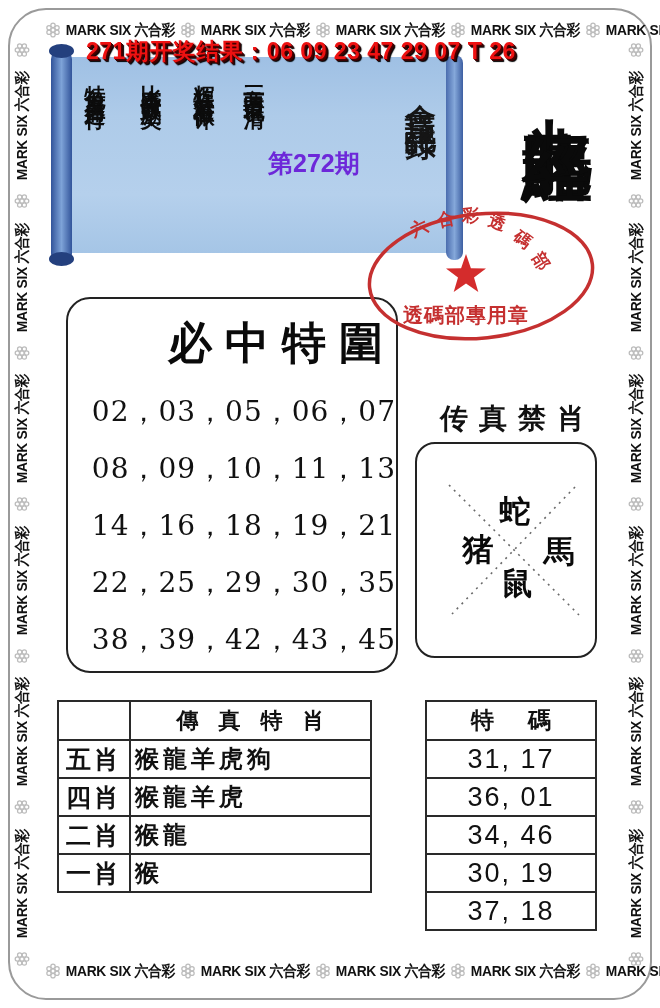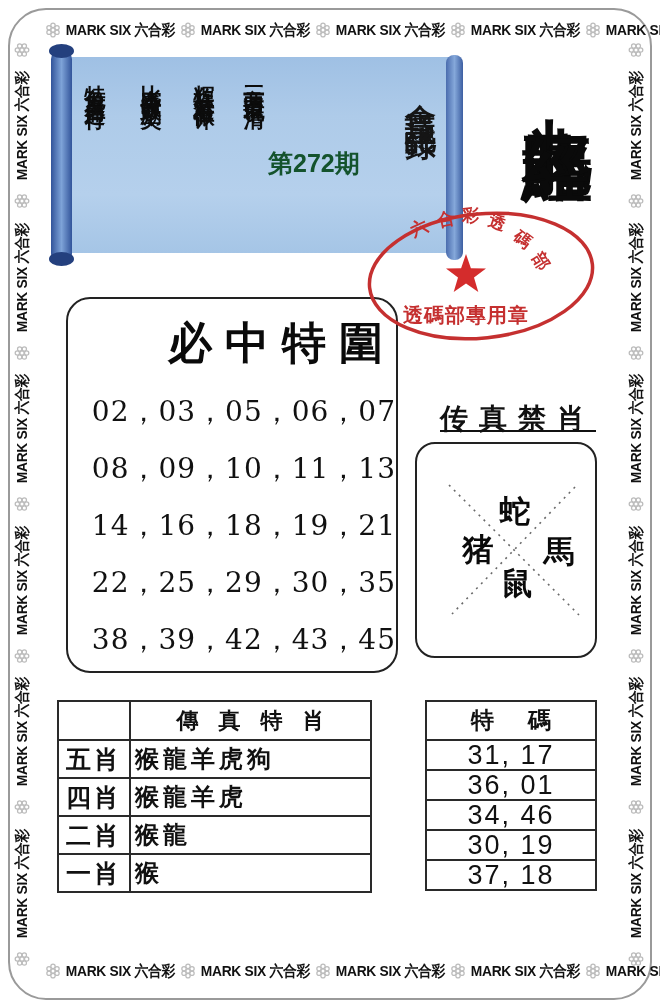--- a/index.html
+++ b/index.html
@@ -39,21 +39,21 @@
   .roller-right{ position:absolute; left:446px; top:55px; width:17px; height:205px;
                  background:linear-gradient(90deg,#4a6cae,#85a8da,#3d5fa2); border-radius:8px; z-index:3; }
   .scroll-col { position:absolute; writing-mode:vertical-rl; text-orientation:upright;
                 font-family:"DejaVu Serif", serif; font-weight:bold; color:#0c0c0c;
                 font-size:21px; letter-spacing:4px; z-index:4; }
   .col-1 { left:81px;  top:68px; }
   .col-2 { left:137px; top:68px; }
   .col-3 { left:190px; top:68px; }
   .col-4 { left:240px; top:68px; }
   .issue-no { position:absolute; left:268px; top:147px; font-size:25px; font-weight:bold;
-              color:#14532d; z-index:4; }
+              color:#6d28d9; z-index:4; }
   .huiyi { position:absolute; left:399px; top:78px; writing-mode:vertical-rl; text-orientation:upright;
            font-size:31px; font-weight:bold; color:#151515; letter-spacing:9px; z-index:4; }
 
   
   .masthead { position:absolute; left:511px; top:62px; writing-mode:vertical-rl; text-orientation:upright;
               font-family:"DejaVu Serif", serif; font-size:70px; font-weight:bold; color:#0a0a0a;
               letter-spacing:7px; z-index:1; }
 
   
   .stamp { position:absolute; left:362px; top:200px; z-index:5; }
@@ -63,21 +63,21 @@
              border:2px solid #222; border-radius:24px; background:#fff; z-index:2;
              display:flex; flex-direction:column; align-items:flex-end; }
   .bizhong-title { margin-top:22px; font-family:"DejaVu Serif", serif; font-size:44px; font-weight:bold;
                    color:#0a0a0a; letter-spacing:13px; text-indent:13px; line-height:1; }
   .bizhong-rows { margin-top:18px; display:flex; flex-direction:column; }
   .bz-row { font-family:"DejaVu Serif", serif; font-size:28px; color:#111; height:57px;
             display:flex; align-items:center; letter-spacing:1px; white-space:nowrap; }
 
   
   .jinxiao-title { position:absolute; left:440px; top:400px; font-size:28px; font-weight:bold;
-                   color:#111; letter-spacing:11px; white-space:nowrap; z-index:2;text-decoration:underline; }
+                   color:#111; letter-spacing:11px; white-space:nowrap; z-index:2; }
   .jinxiao-box { position:absolute; left:415px; top:442px; width:182px; height:216px;
                  border:2.5px solid #222; border-radius:20px; background:#fff; z-index:2; }
   .jx-cross { position:absolute; left:0; top:0; }
   .jx-char { position:absolute; font-family:"DejaVu Serif", serif; font-size:31px; font-weight:bold;
              color:#0a0a0a; transform:translate(-50%,-50%); white-space:nowrap; }
   .jx-top    { left:98px;  top:68px; }
   .jx-left   { left:61px;  top:106px; }
   .jx-right  { left:142px; top:108px; }
   .jx-bottom { left:100px; top:140px; }
 
@@ -90,21 +90,21 @@
   .zt-label { width:72px; flex:0 0 auto; border-right:2px solid #2a2a2a; height:100%;
               display:flex; align-items:center; justify-content:center;
               font-size:25px; font-weight:bold; color:#111; letter-spacing:3px; }
   .zt-value { flex:1; padding-left:4px; font-family:"DejaVu Serif", serif; font-size:24px;
               font-weight:bold; color:#111; letter-spacing:4px; white-space:nowrap; }
   .zt-head2 { flex:1; text-align:center; font-family:"DejaVu Serif", serif; font-size:22px;
               font-weight:bold; color:#111; letter-spacing:20px; text-indent:20px; }
   .tm-head { height:37px; display:flex; align-items:center; justify-content:center;
              font-family:"DejaVu Serif", serif; font-size:23px; font-weight:bold; color:#111;
              letter-spacing:34px; text-indent:34px; }
-  .tm-row { border-top:2px solid #2a2a2a; height:30px; display:flex; align-items:center;
+  .tm-row { border-top:2px solid #2a2a2a; height:38px; display:flex; align-items:center;
             justify-content:center; font-size:27px; color:#111; letter-spacing:2px; }
 </style>
 </head>
 <body>
 
 <svg width="0" height="0" style="position:absolute">
   <defs>
     <g id="flower-def">
       <g fill="none" stroke="#bdbdbd" stroke-width="1.6">
         <circle cx="10" cy="4.2" r="2.7"></circle>
@@ -227,20 +227,21 @@
       <svg class="flower" viewBox="0 0 20 20">
           <use href="#flower-def"></use>
         </svg>
       <span class="brand-text">MARK SIX 六合彩</span>
       <svg class="flower" viewBox="0 0 20 20">
           <use href="#flower-def"></use>
         </svg>
     </div>
   </div>
 
+  <div class="headline">271期开奖结果：06 09 23 47 29 07 T 26</div>
 
   <div class="roller-left"></div>
   <div class="roller-cap cap-top"></div>
   <div class="roller-cap cap-bot"></div>
   <div class="scroll-body"></div>
   <div class="scroll-col col-1">特色发展自通行</div>
   <div class="scroll-col col-2">比赛尚设鼓励奖</div>
   <div class="scroll-col col-3">辉煌认定君做评</div>
   <div class="scroll-col col-4">三言两语说不清</div>
   <div class="issue-no">第272期</div>

